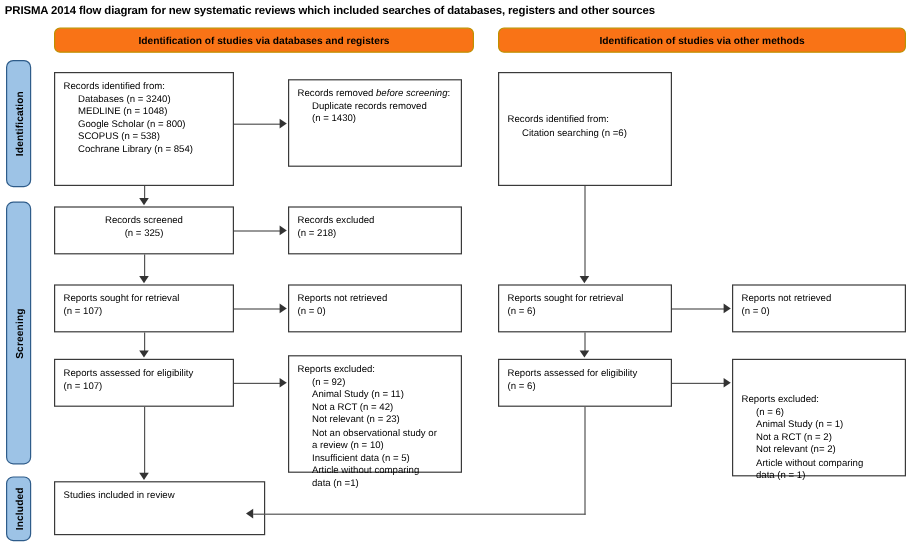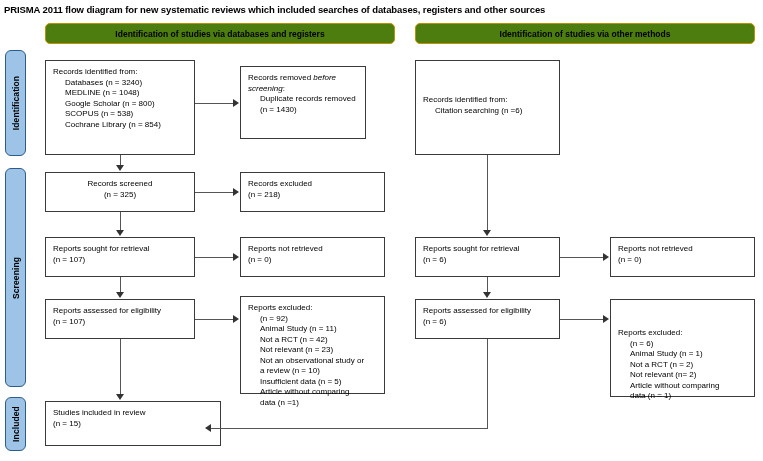--- a/index.html
+++ b/index.html
@@ -43,21 +43,21 @@
     color: #000;
     letter-spacing: 0.1px;
   }
   #stage-identification { left: 5px;  top: 50px;  width: 21px; height: 106px; }
   #stage-screening      { left: 5px;  top: 168px; width: 21px; height: 219px; }
   #stage-included       { left: 5px;  top: 397px; width: 21px; height: 54px;  }
 
   
   .col-header {
     position: absolute;
-    background: #4d7c0f;
+    background: #f97316;
     border: 1px solid #BF9000;
     border-radius: 5px;
     box-sizing: border-box;
     display: flex;
     align-items: center;
     justify-content: center;
     font-size: 8.5px;
     font-weight: bold;
     color: #000;
     text-align: center;
@@ -75,21 +75,21 @@
     font-size: 8px;
     line-height: 1.32;
     color: #000;
   }
   .box .ln { white-space: nowrap; }
   .box .ind { padding-left: 12px; }
   .box .ital { font-style: italic; }
 
   
   #box-records-identified { left: 45px;  top: 60px;  width: 150px; height: 95px; }
-  #box-records-removed    { left: 240px; top: 66px;  width: 126px; height: 73px; }
+  #box-records-removed    { left: 240px; top: 66px;  width: 145px; height: 73px; }
   #box-records-screened   { left: 45px;  top: 172px; width: 150px; height: 40px; text-align: center; }
   #box-records-excluded   { left: 240px; top: 172px; width: 145px; height: 40px; }
   #box-reports-sought     { left: 45px;  top: 237px; width: 150px; height: 40px; }
   #box-reports-not-retr   { left: 240px; top: 237px; width: 145px; height: 40px; }
   #box-reports-assessed   { left: 45px;  top: 299px; width: 150px; height: 40px; }
   #box-reports-excluded   { left: 240px; top: 296px; width: 145px; height: 98px; }
   #box-studies-included   { left: 45px;  top: 401px; width: 176px; height: 45px; }
 
   
   #box-citation           { left: 415px; top: 60px;  width: 145px; height: 95px; }
@@ -105,21 +105,21 @@
     position: absolute;
     width: 0; height: 0;
   }
   .arrow-r { border-top: 4px solid transparent; border-bottom: 4px solid transparent; border-left: 6px solid #333; }
   .arrow-l { border-top: 4px solid transparent; border-bottom: 4px solid transparent; border-right: 6px solid #333; }
   .arrow-d { border-left: 4px solid transparent; border-right: 4px solid transparent; border-top: 6px solid #333; }
 </style>
 </head>
 <body>
 
-<div class="page-title">PRISMA 2011 flow diagram for new systematic reviews which included searches of databases, registers and other sources</div>
+<div class="page-title">PRISMA 2014 flow diagram for new systematic reviews which included searches of databases, registers and other sources</div>
 
 <div class="stage-tab" id="stage-identification">
   <span class="stage-label">Identification</span>
 </div>
 <div class="stage-tab" id="stage-screening">
   <span class="stage-label">Screening</span>
 </div>
 <div class="stage-tab" id="stage-included">
   <span class="stage-label">Included</span>
 </div>
@@ -175,21 +175,20 @@
   <div class="ln ind">Not relevant (n = 23)</div>
   <div class="ln ind">Not an observational study or</div>
   <div class="ln ind">a review (n = 10)</div>
   <div class="ln ind">Insufficient data (n = 5)</div>
   <div class="ln ind">Article without comparing</div>
   <div class="ln ind">data (n =1)</div>
 </div>
 
 <div class="box" id="box-studies-included">
   <div class="ln">Studies included in review</div>
-  <div class="ln">(n = 15)</div>
 </div>
 
 <div class="box" id="box-citation">
   <div style="height:28px"></div>
   <div class="ln">Records identified from:</div>
   <div class="ln ind">Citation searching (n =6)</div>
 </div>
 
 <div class="box" id="box-reports-sought-2">
   <div class="ln">Reports sought for retrieval</div>

